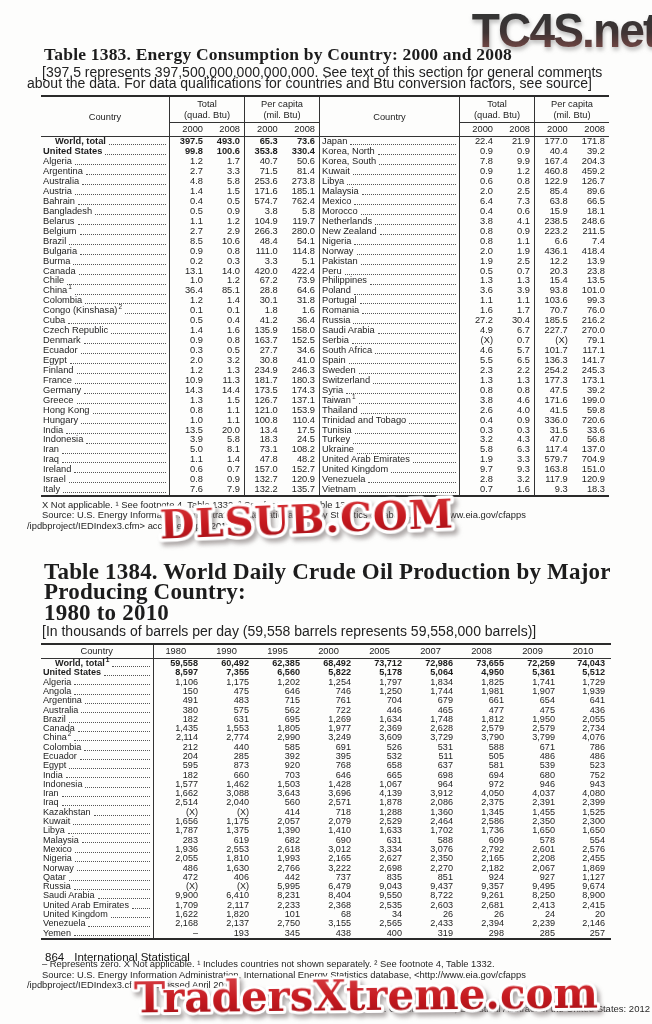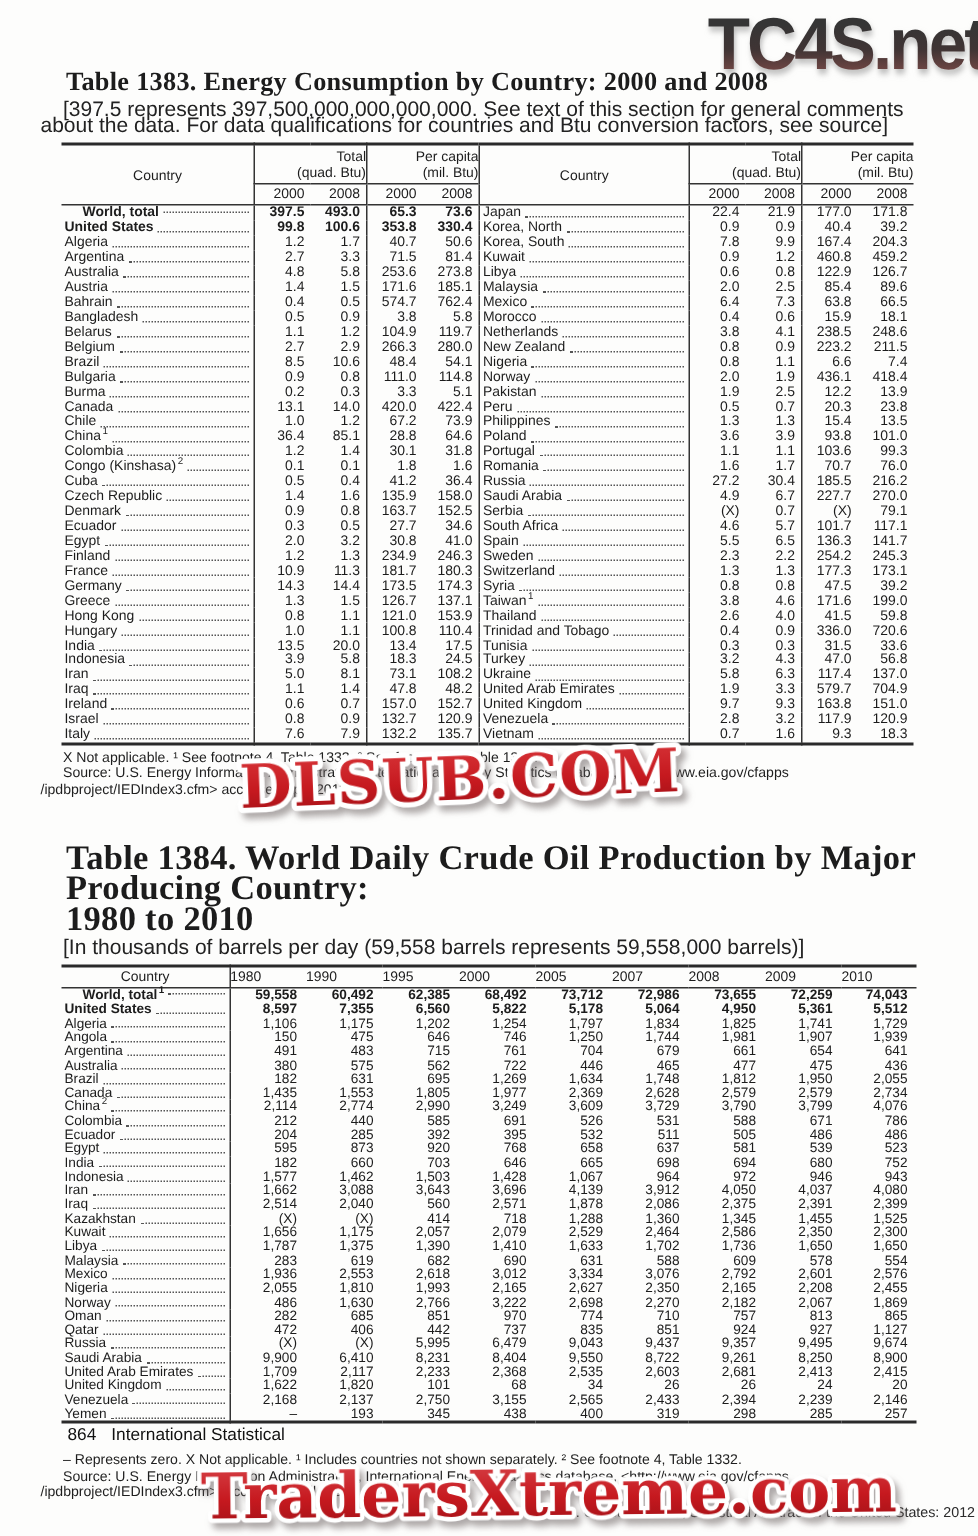--- a/index.html
+++ b/index.html
@@ -29,47 +29,47 @@
   p.note{margin:0 0 6px 0;font-size:14px;line-height:11px;color:#222;
     text-indent:15px;max-width:588px;}
   .tblwrap{margin:0 14px;display:flex;}
   table.half{border-collapse:collapse;table-layout:fixed;
     border-top:2px solid #2a2a2a;border-bottom:2px solid #2a2a2a;}
   table.half.rhalf{border-left:1px solid #333;}
   .half th{font-weight:normal;font-size:9.3px;padding:0;color:#1c1c1c;}
   .half .hc{width:128px;text-align:center;vertical-align:middle;}
   .rhalf .hc{width:139px;}
   .half .hg{border-left:1px solid #333;border-bottom:1px solid #333;
-    white-space:pre-line;line-height:10.5px;padding:2px 0;text-align:right;width:74px;}
+    white-space:pre-line;line-height:10.5px;padding:2px 0;text-align:center;width:74px;}
   .half th.hy{text-align:right;padding:1px 4px 2px 0;}
   .half th.hy.gl{border-left:1px solid #333;}
   .half thead th{border-bottom:1px solid #333;}
   .half thead .hg{border-bottom:1px solid #333;}
   .half tbody td{height:9.95px;padding:0;font-size:9.3px;line-height:9.6px;
     vertical-align:bottom;}
   .half tbody td.nv{text-align:right;padding-right:4px;white-space:nowrap;}
   .half tbody td:nth-child(2),.half tbody td:nth-child(4){border-left:1px solid #333;}
   tr.b td{font-weight:bold;}
   .cwrap{display:flex;align-items:flex-end;padding-left:2px;}
-  .cwrap.ind{padding-left:14px;align-items:center;}
+  .cwrap.ind{padding-left:14px;}
   .nm{white-space:nowrap;}
   .ld{flex:1;border-bottom:1.3px dotted #555;margin:0 3px 1.5px 3px;min-width:4px;}
   sup{font-size:6.5px;line-height:0;vertical-align:super;margin-left:1px;}
   p.fn{margin:0;font-size:9.4px;line-height:10.6px;color:#1e1e1e;text-indent:15px;max-width:598px;}
   
   .sec1384{margin-top:30px;}
   h1.t-title2{
     font-family:"Liberation Serif",serif;font-weight:bold;font-size:23px;
     margin:0 0 3px 17px;line-height:20.5px;white-space:pre-line;letter-spacing:.2px;
   }
   table.t84{border-collapse:collapse;table-layout:fixed;margin:2px 14px 0 14px;
     border-top:2px solid #2a2a2a;border-bottom:2px solid #2a2a2a;width:570px;}
   .t84 th{font-weight:normal;font-size:9.3px;padding:1px 0 2px 0;border-bottom:1px solid #333;}
   .t84 th.hc{width:112px;text-align:center;}
-  .t84 th.hy{text-align:left;padding-right:6px;}
+  .t84 th.hy{text-align:center;padding-right:6px;}
   .t84 tbody td{height:9.3px;padding:0;font-size:9.1px;line-height:9.3px;vertical-align:bottom;}
   .t84 tbody td.nv{text-align:right;padding-right:6px;white-space:nowrap;}
   .t84 tbody td:nth-child(2){border-left:1px solid #333;}
   .t84 th.gl{border-left:1px solid #333;}
   
   .folio{position:absolute;left:45px;top:951px;font-size:11.5px;color:#111;}
   .folio .num{margin-right:10px;}
   .credit{position:absolute;right:2px;top:1003px;font-size:9.5px;color:#2a2a2a;white-space:nowrap;}
 </style>
 </head>
@@ -1440,37 +1440,20 @@
             <td class="nv">3,222</td>
             <td class="nv">2,698</td>
             <td class="nv">2,270</td>
             <td class="nv">2,182</td>
             <td class="nv">2,067</td>
             <td class="nv">1,869</td>
           </tr>
           <tr>
             <td class="cc">
               <div class="cwrap">
-                <span class="nm">Oman</span>
-                <span class="ld"></span>
-              </div>
-            </td>
-            <td class="nv">282</td>
-            <td class="nv">685</td>
-            <td class="nv">851</td>
-            <td class="nv">970</td>
-            <td class="nv">774</td>
-            <td class="nv">710</td>
-            <td class="nv">757</td>
-            <td class="nv">813</td>
-            <td class="nv">865</td>
-          </tr>
-          <tr>
-            <td class="cc">
-              <div class="cwrap">
                 <span class="nm">Qatar</span>
                 <span class="ld"></span>
               </div>
             </td>
             <td class="nv">472</td>
             <td class="nv">406</td>
             <td class="nv">442</td>
             <td class="nv">737</td>
             <td class="nv">835</td>
             <td class="nv">851</td>

